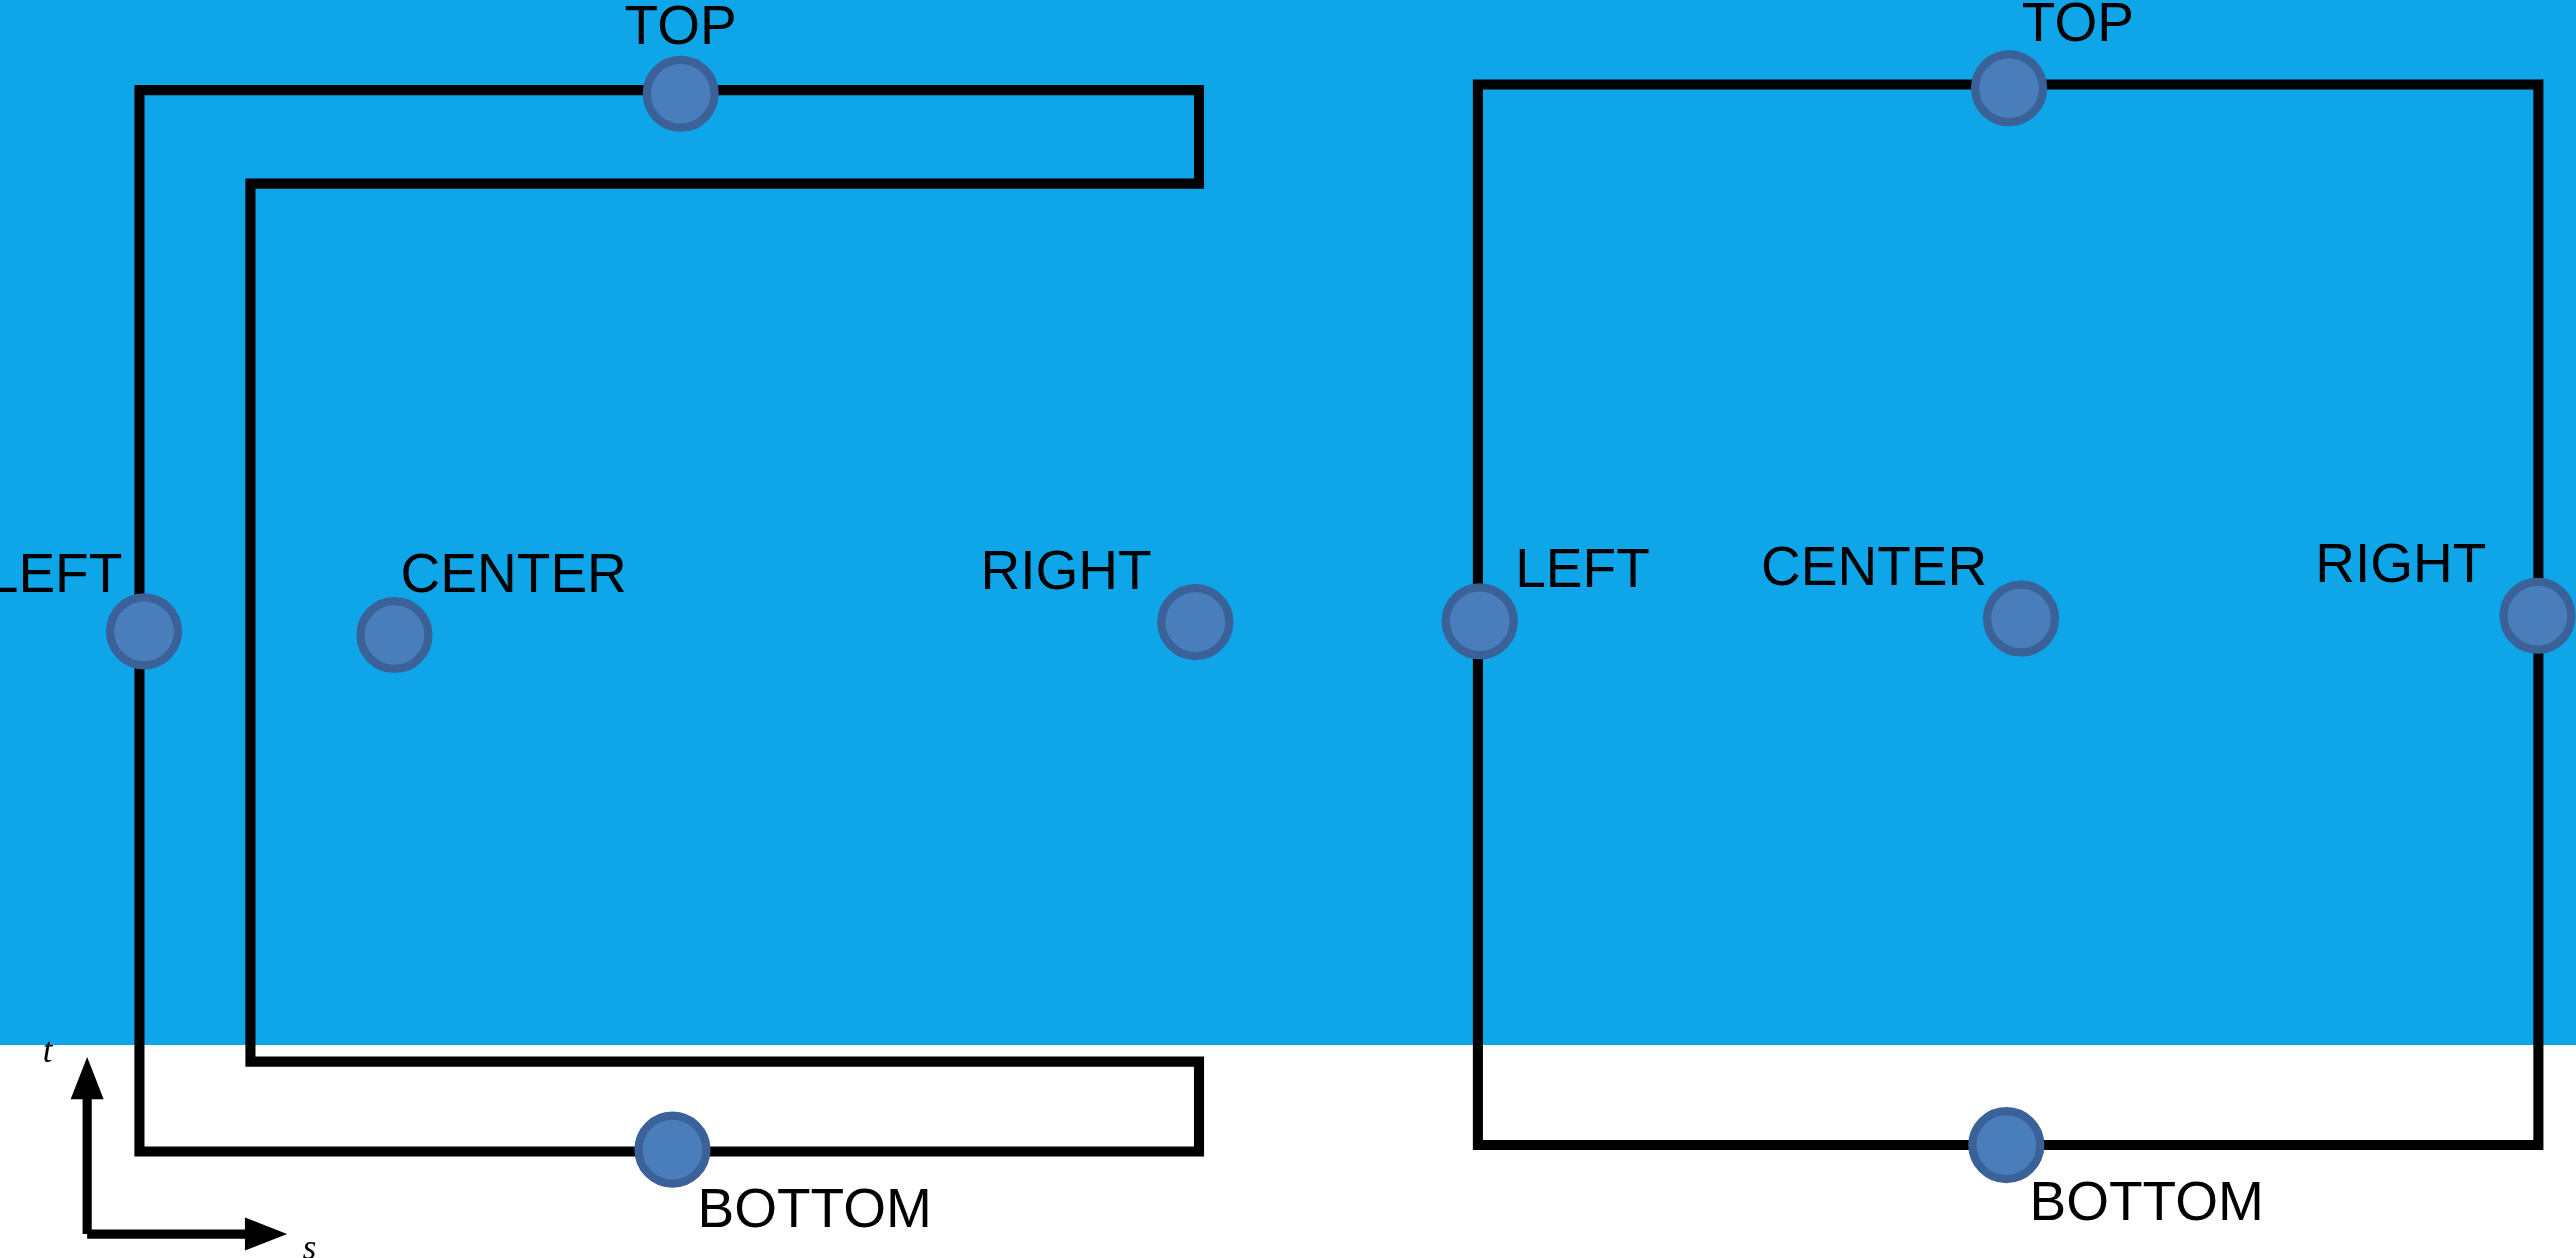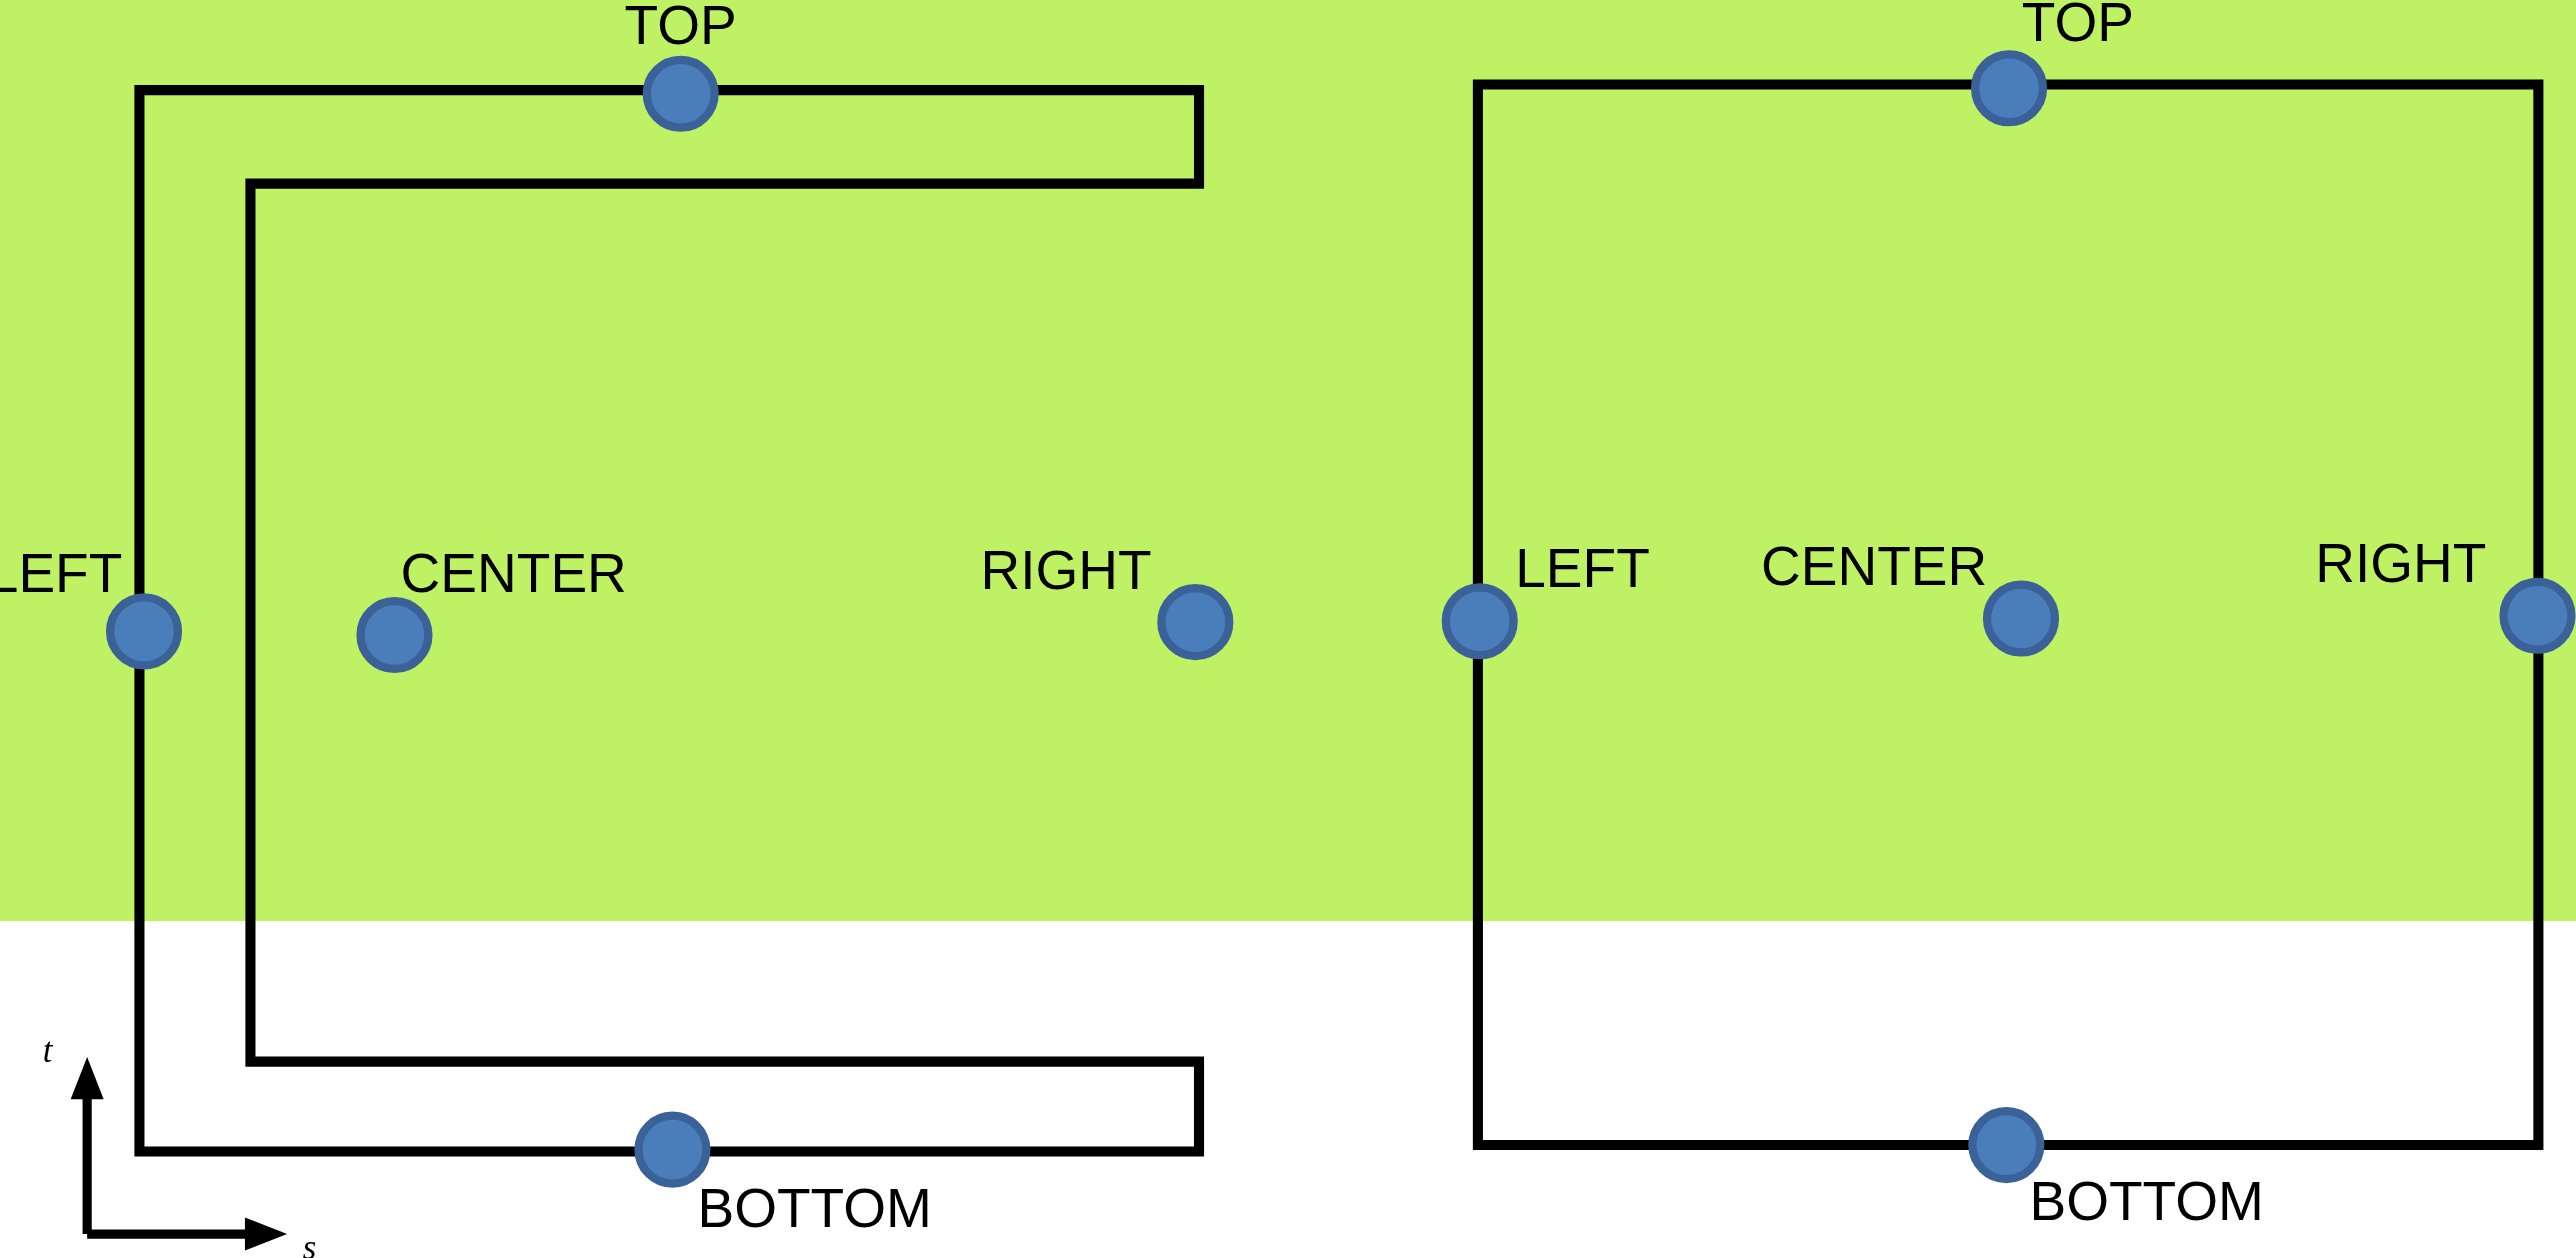--- a/index.html
+++ b/index.html
@@ -9,22 +9,22 @@
   }
   body {
     width: 2576px;
     height: 1259px;
     font-family: "Liberation Sans", sans-serif;
     overflow: hidden;
   }
   #diagram-root {
     position: relative;
     width: 2576px;
-    height: 921px;
-    background: #bef264;
+    height: 1045px;
+    background: #0ea5e9;
   }
   #diagram-svg {
     position: absolute;
     left: 0;
     top: 0;
     width: 2576px;
     height: 1259px;
   }
   .shape-outline {
     fill: none;

